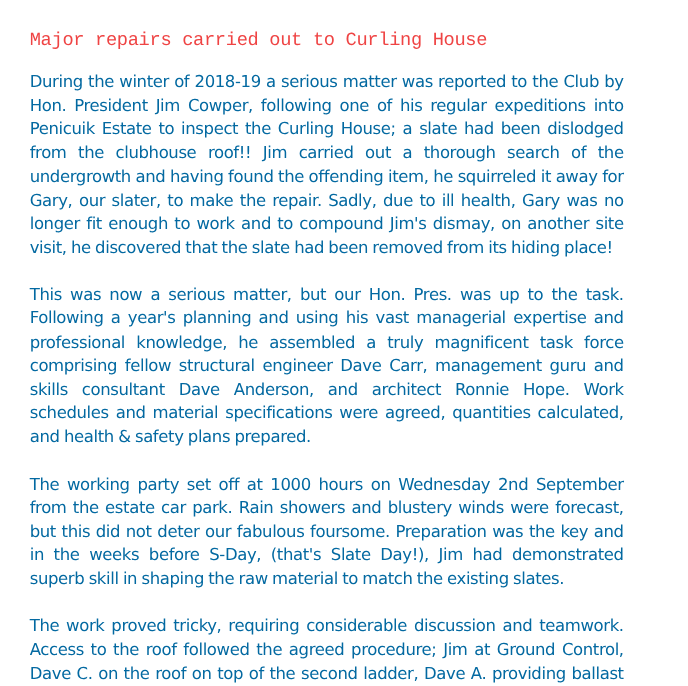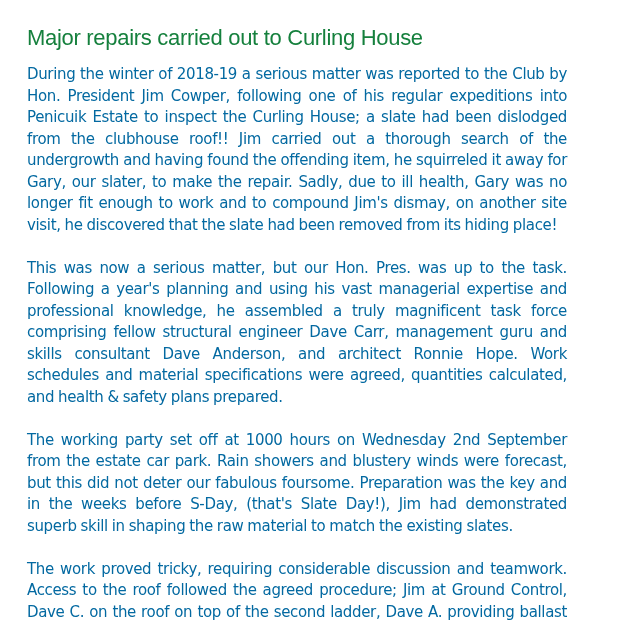--- a/index.html
+++ b/index.html
@@ -13,24 +13,24 @@
       overflow: hidden;
       position: relative;
     }
     .article {
       position: absolute;
       left: 27px;
       top: 27px;
       width: 540px;
     }
     .title {
-      font-family: Liberation Sans, sans-serif;
-      font-size: 22px;
+      font-family: Liberation Mono, monospace;
+      font-size: 17px;
       font-weight: normal;
-      color: #15803d;
+      color: #ef4444;
       margin: 0 0 15px 0;
       line-height: 22px;
       letter-spacing: -0.3px;
     }
     .para {
       font-family: "DejaVu Sans", sans-serif;
       font-size: 15px;
       line-height: 21.5px;
       color: #0369a1;
       text-align: justify;

